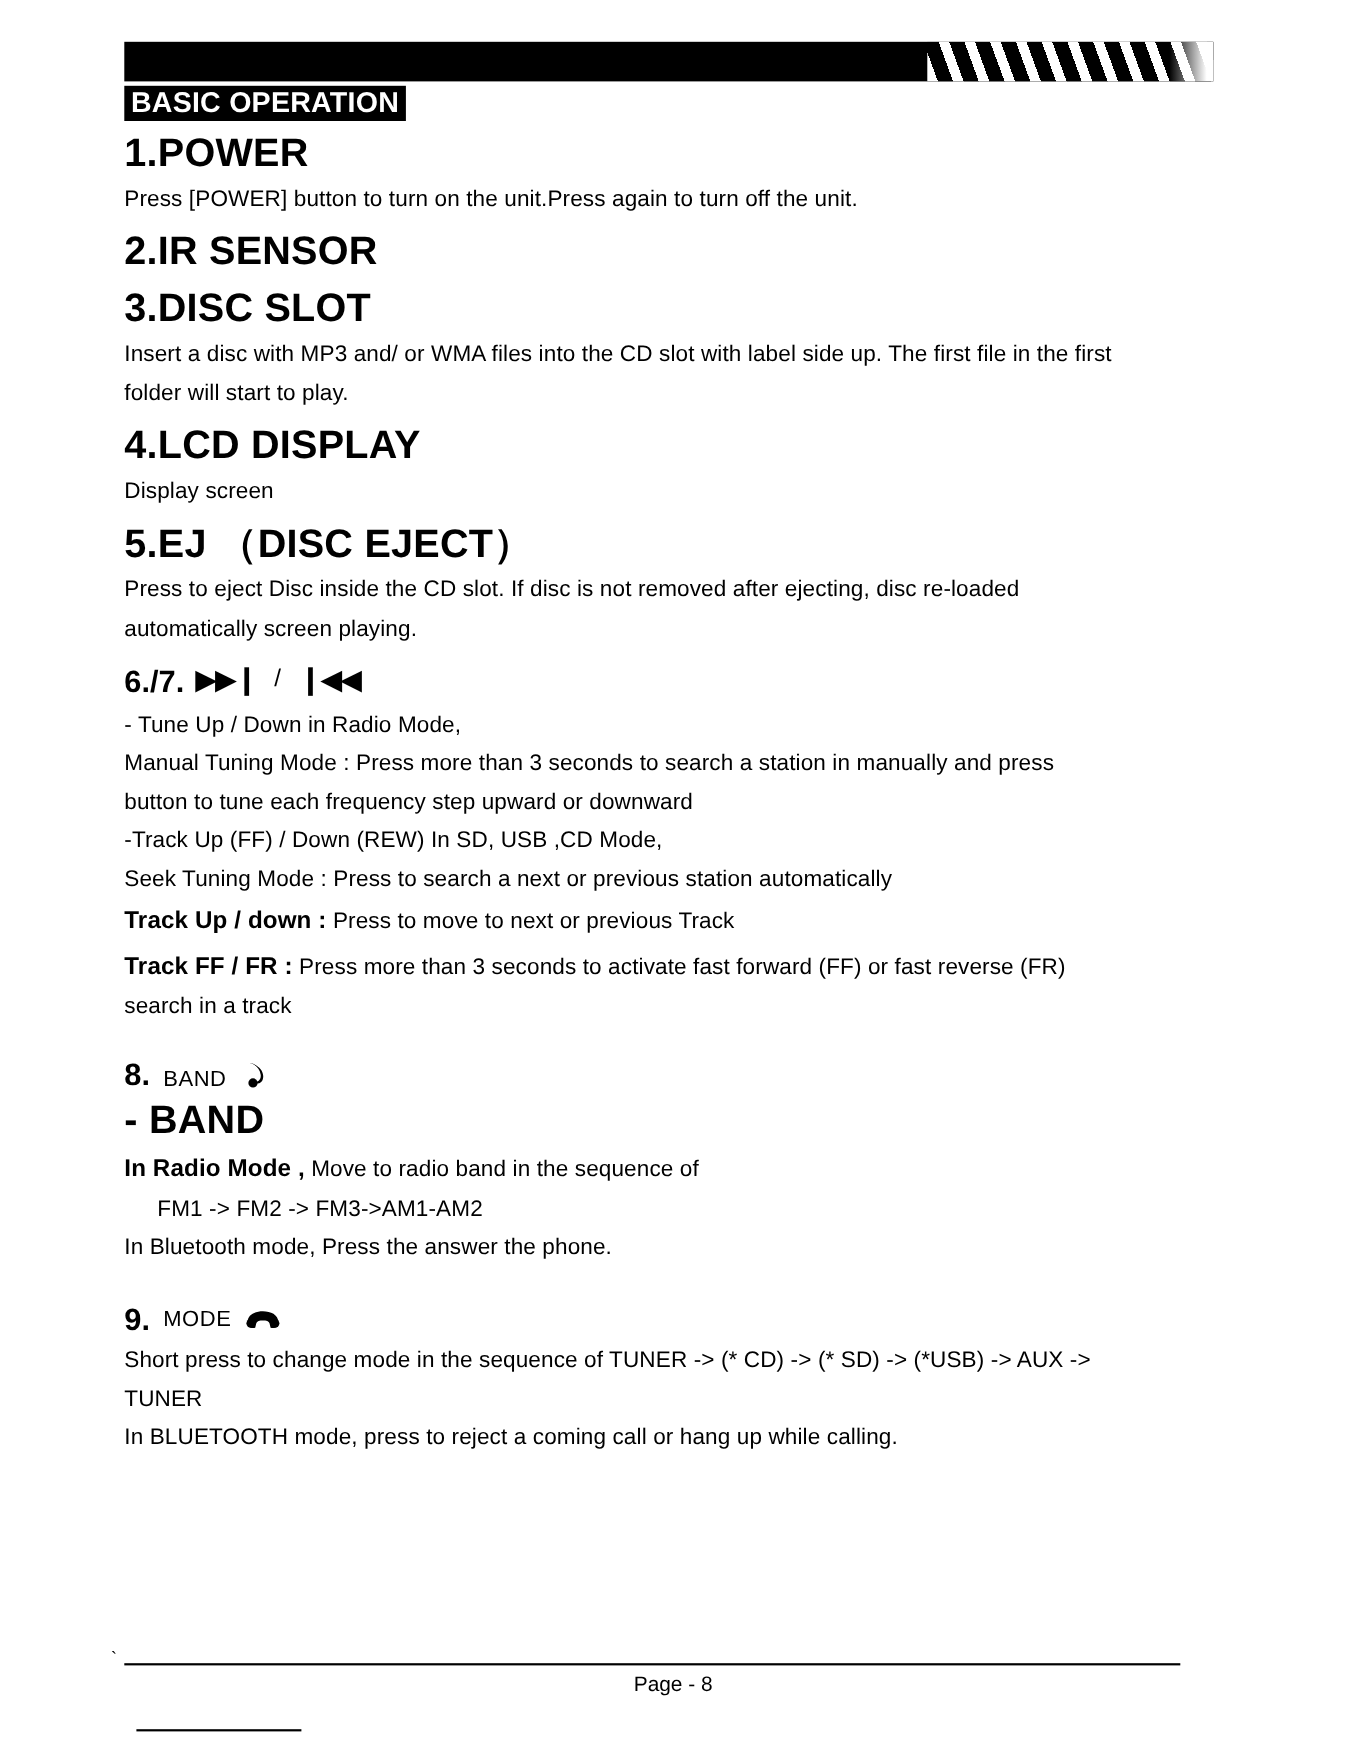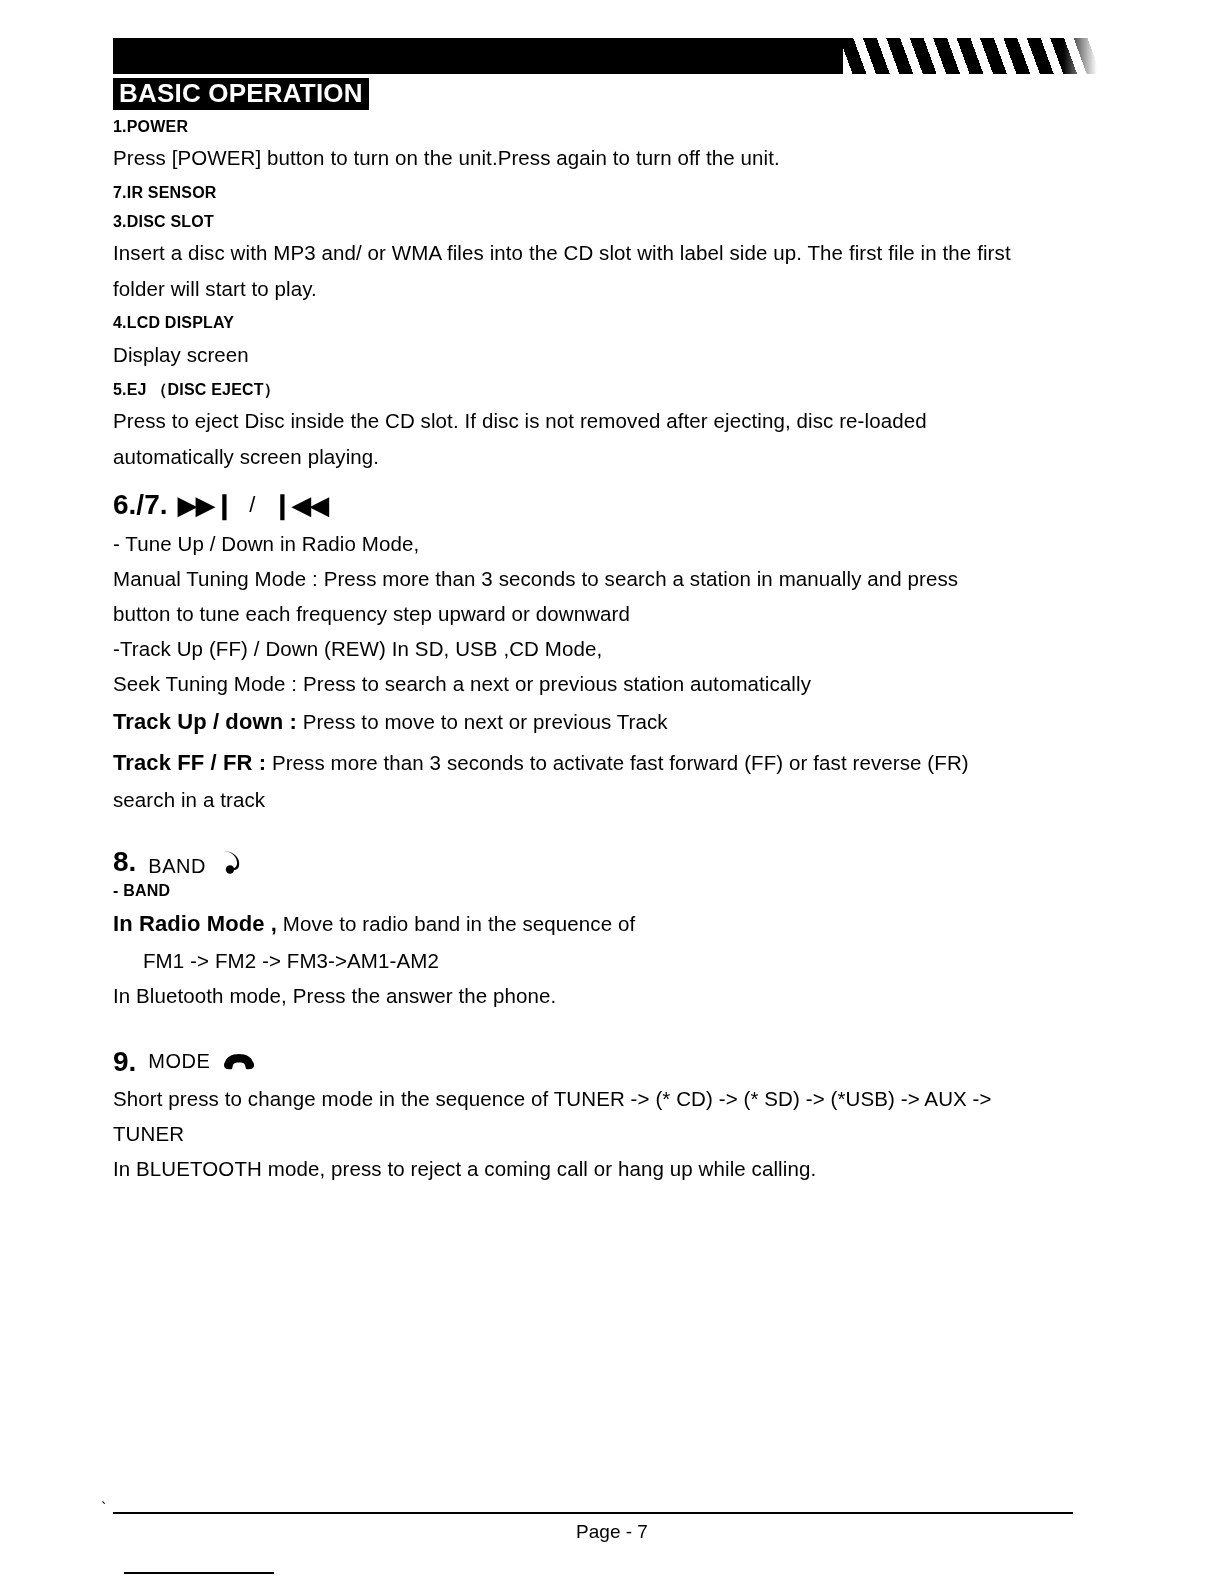--- a/index.html
+++ b/index.html
@@ -73,21 +73,21 @@
 
   
   .content {
     position: absolute;
     left: 113px;
     top: 108px;
     width: 980px;
   }
 
   h2.item {
-    font-size: 16px;
+    font-size: 36px;
     font-weight: bold;
     margin: 10px 0 6px 0;
     line-height: 1.15;
     letter-spacing: 0.2px;
   }
   p.body {
     font-size: 20.5px;
     line-height: 1.55;
     margin: 4px 0 4px 0;
     letter-spacing: 0.1px;
@@ -112,21 +112,21 @@
     font-weight: bold;
   }
   .small-caps-label {
     font-size: 20px;
     letter-spacing: 0.5px;
   }
 
   
   .glyph-row {
     display: flex;
-    align-items: center;
+    align-items: flex-start;
     gap: 10px;
     margin: 16px 0 6px 0;
   }
   .glyph {
     font-size: 26px;
     letter-spacing: -2px;
     line-height: 1;
     display: inline-block;
   }
   .slash {
@@ -208,21 +208,21 @@
     <div class="header-fade"></div>
   </div>
 
   <div class="section-title">BASIC OPERATION</div>
 
   <div class="content">
 
     <h2 class="item">1.POWER</h2>
     <p class="body">Press [POWER] button to turn on the unit.Press again to turn off   the unit.</p>
 
-    <h2 class="item">7.IR SENSOR</h2>
+    <h2 class="item">2.IR SENSOR</h2>
 
     <h2 class="item">3.DISC SLOT</h2>
     <p class="body">Insert a disc with MP3 and/ or WMA files into the CD slot with label side up. The first file in the first</p>
     <p class="body spaced-line">folder will start to play.</p>
 
     <h2 class="item">4.LCD DISPLAY</h2>
     <p class="body">Display screen</p>
 
     <h2 class="item">5.EJ （DISC EJECT）</h2>
     <p class="body justify">Press to eject Disc inside the CD slot. If disc is not removed after ejecting, disc re-loaded</p>
@@ -272,16 +272,16 @@
       </span>
     </div>
     <p class="body tight">Short press to change mode in the sequence of TUNER -&gt; (* CD) -&gt; (* SD) -&gt; (*USB) -&gt; AUX -&gt;</p>
     <p class="body tight">TUNER</p>
     <p class="body tight">In BLUETOOTH mode, press to reject a coming call or hang up while calling.</p>
 
   </div>
 
   <div class="footer-tick">`</div>
   <div class="footer-rule"></div>
-  <div class="footer-text">Page - 7</div>
+  <div class="footer-text">Page - 8</div>
   <div class="bottom-mark"></div>
 
 </div>
 
 </body></html>

